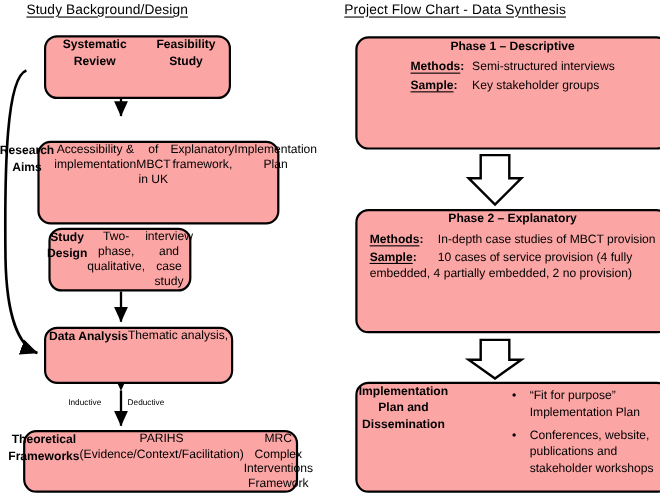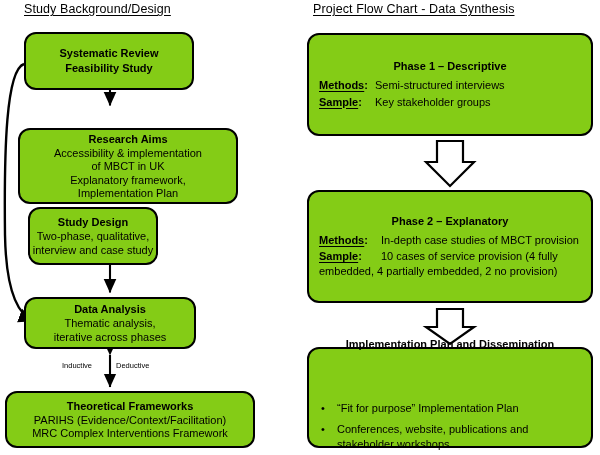--- a/index.html
+++ b/index.html
@@ -33,27 +33,28 @@
   }
   #title-left  { left: 24px;  top: 2px; }
   #title-right { left: 313px; top: 2px; }
 
   
   .node {
     position: absolute;
     box-sizing: border-box;
     border: 2.2px solid #000;
     border-radius: 12px;
-    background: #84cc16;
+    background: #fca5a5;
     display: flex;
-    flex-direction: column;
+    flex-direction: row;
     justify-content: center;
     text-align: center;
     font-size: 11px;
     line-height: 13.5px;
+    margin-left: 16px;
   }
   .node .hdr {
     font-weight: bold;
     font-size: 11px;
     line-height: 15px;
   }
   .node .ln { font-weight: 400; }
 
   
   #box-systematic   { left: 24px;  top: 32px;  width: 170px; height: 58px; }
@@ -179,21 +180,20 @@
 
   <div class="node" id="box-design">
     <div class="hdr">Study Design</div>
     <div class="ln">Two-phase, qualitative,</div>
     <div class="ln">interview and case study</div>
   </div>
 
   <div class="node" id="box-analysis">
     <div class="hdr">Data Analysis</div>
     <div class="ln">Thematic analysis,</div>
-    <div class="ln">iterative across phases</div>
   </div>
 
   <div class="node" id="box-theory">
     <div class="hdr">Theoretical Frameworks</div>
     <div class="ln">PARIHS (Evidence/Context/Facilitation)</div>
     <div class="ln">MRC Complex Interventions Framework</div>
   </div>
 
   <div class="edge-label" id="label-inductive">Inductive</div>
   <div class="edge-label" id="label-deductive">Deductive</div>

